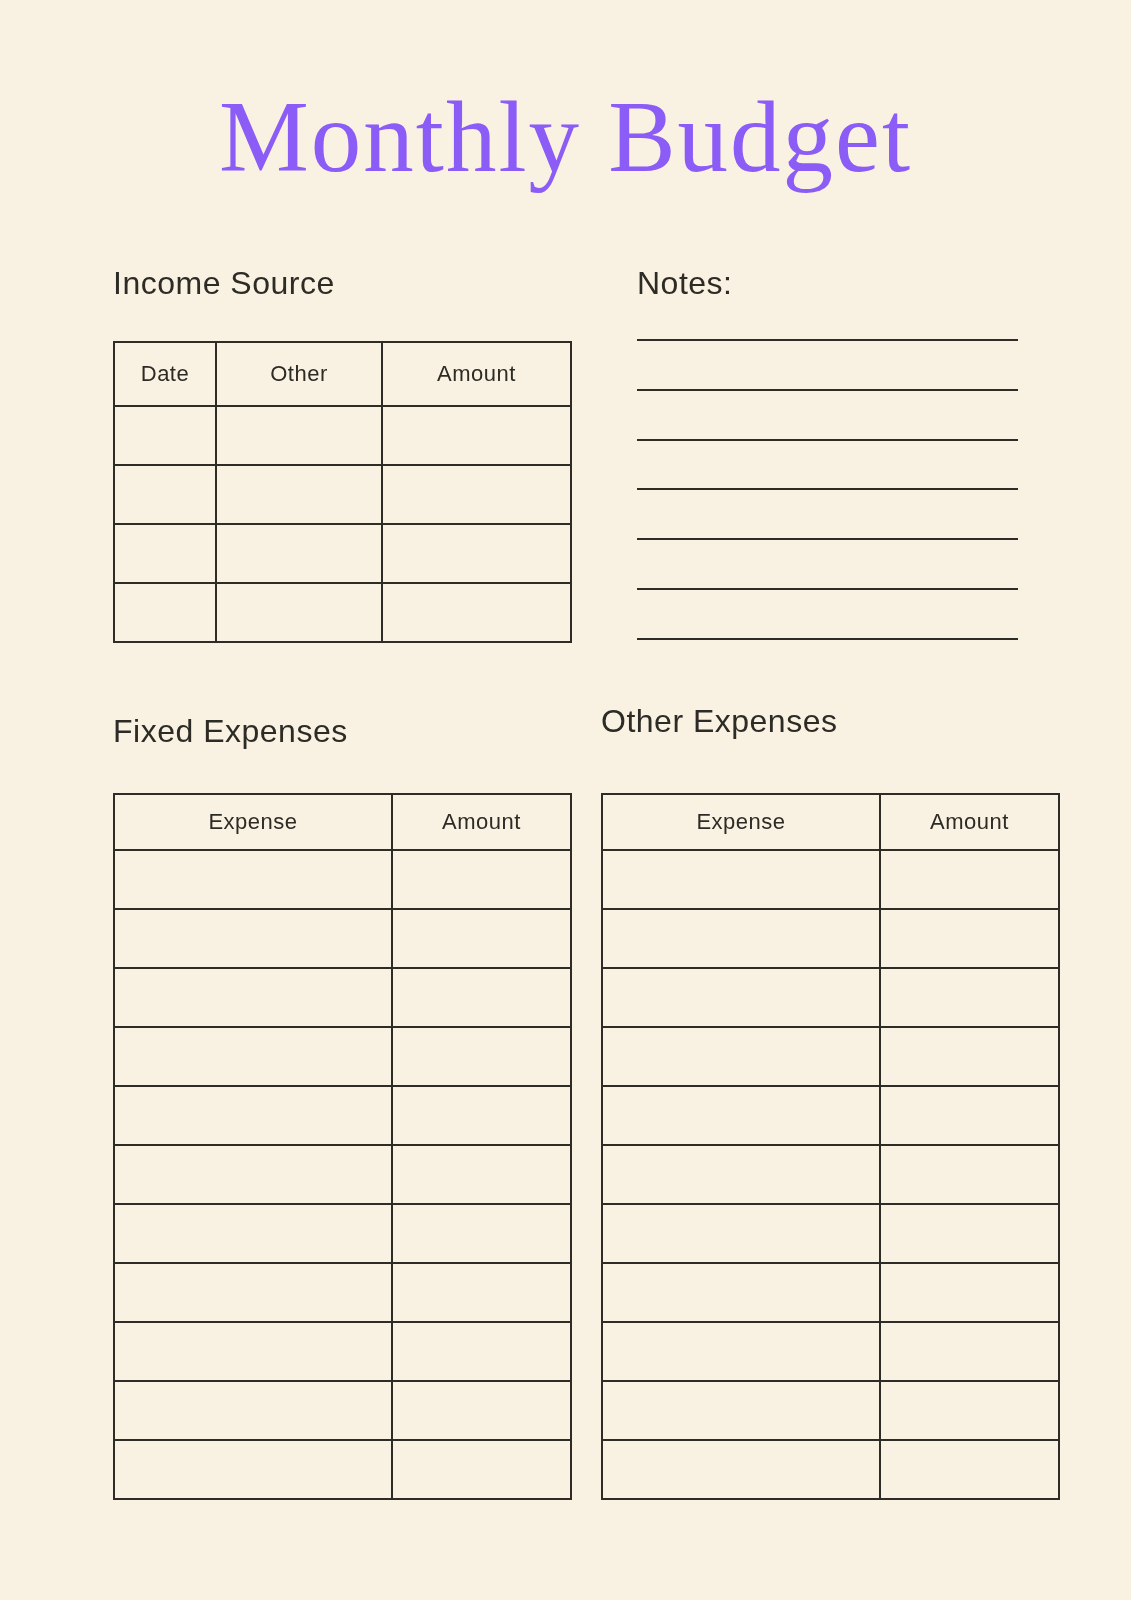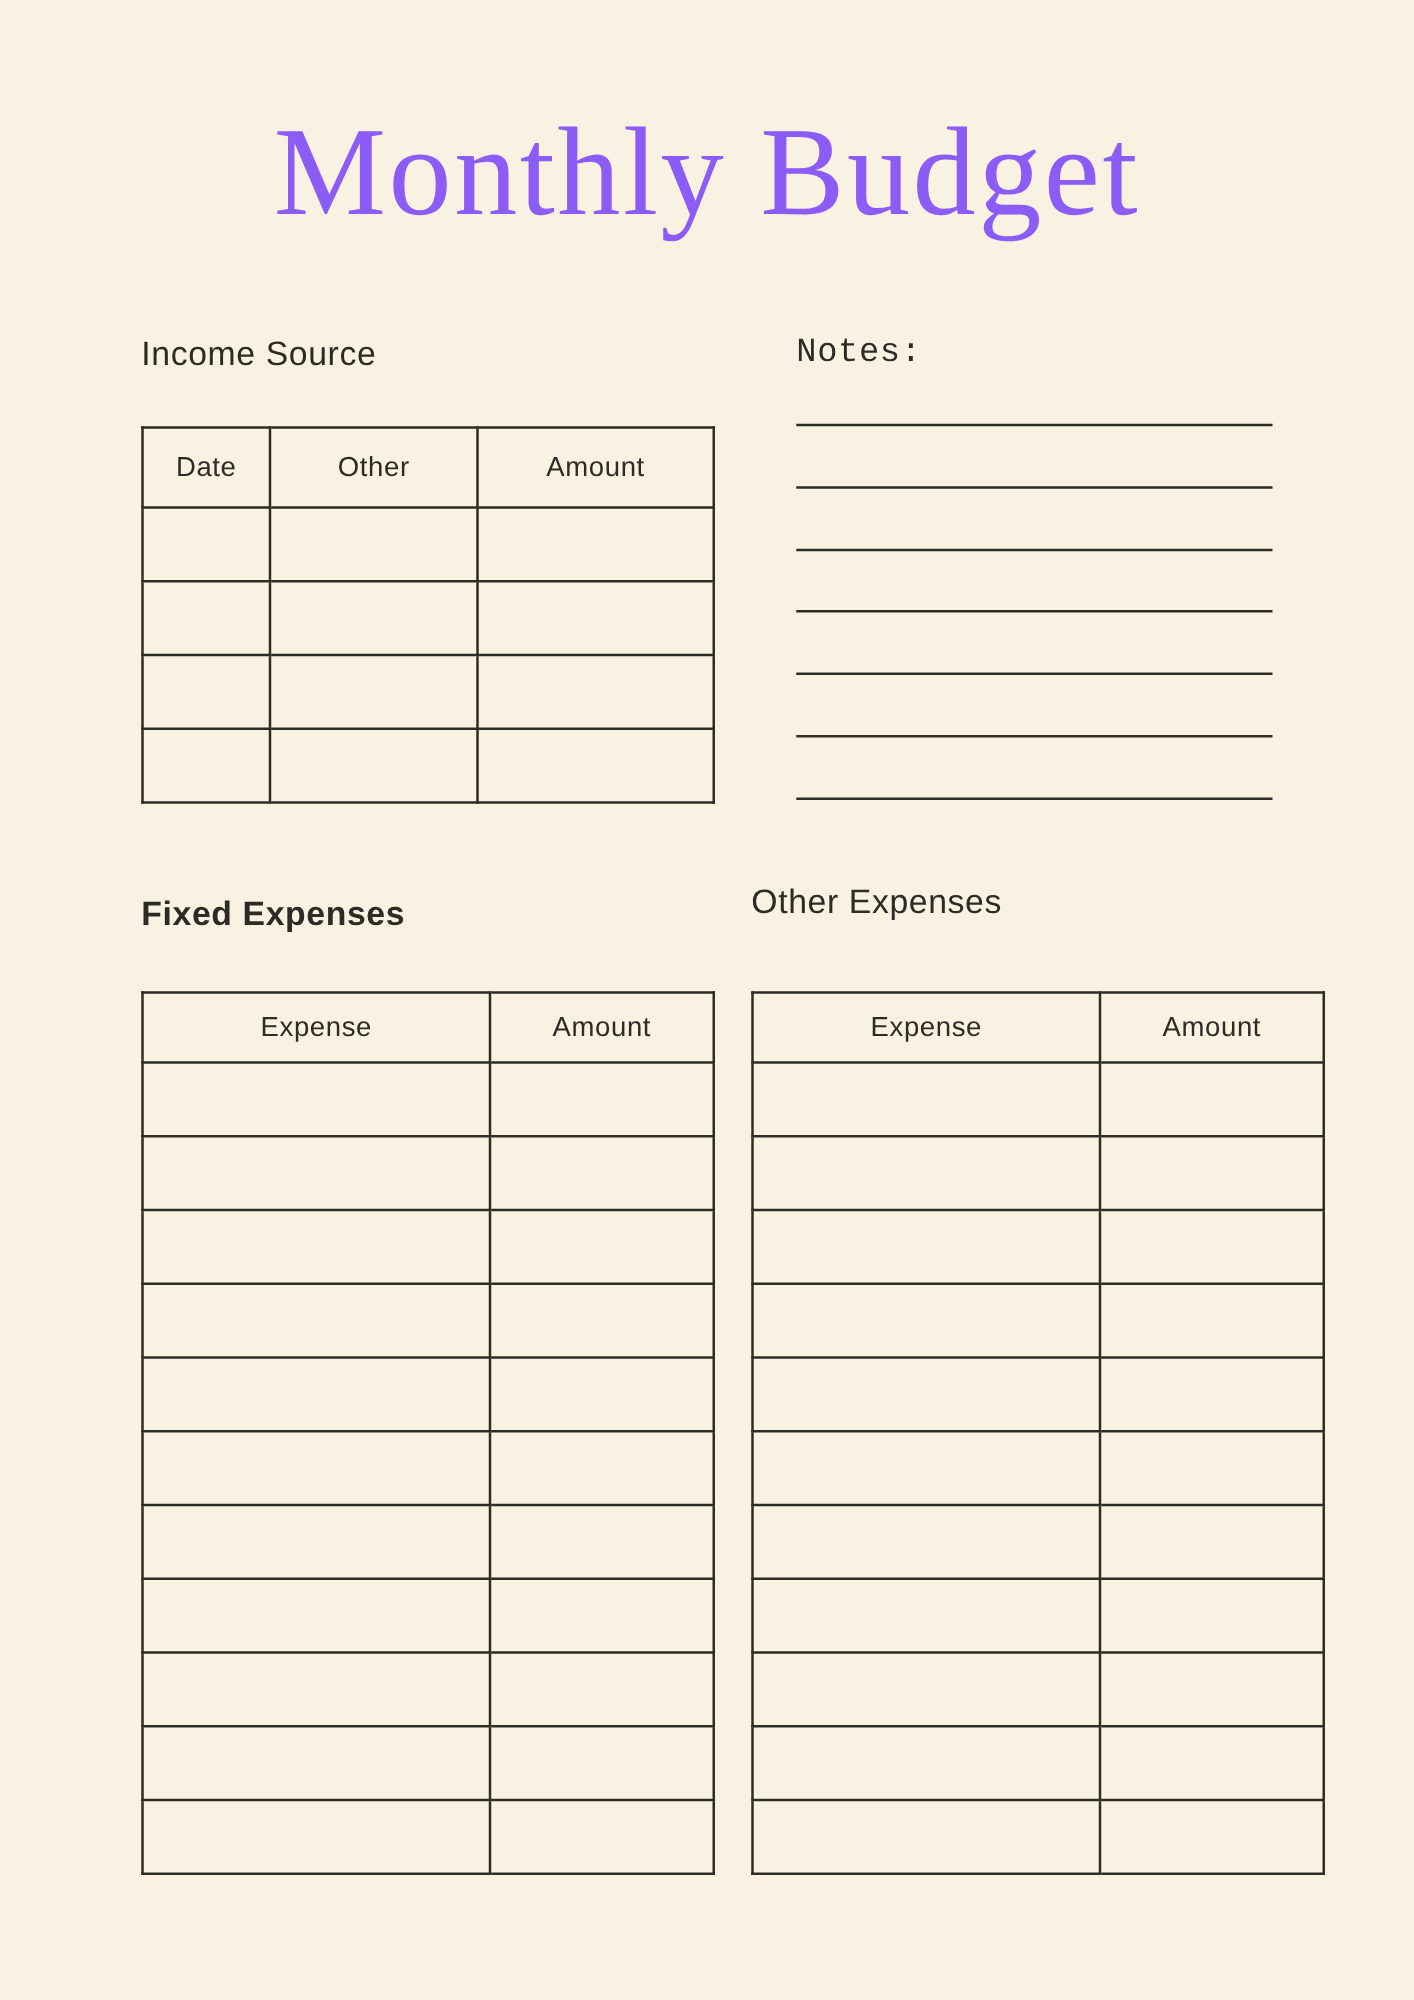--- a/index.html
+++ b/index.html
@@ -29,29 +29,29 @@
     font-weight: 400;
     font-size: 101px;
     line-height: 1.1;
     letter-spacing: 2px;
     color: #8b5cf6;
     margin: 0;
   }
   .section-heading {
     position: absolute;
     margin: 0;
-    font-size: 27px;
+    font-size: 32px;
     line-height: 34px;
     font-weight: 500;
     letter-spacing: 0.5px;
     color: #2d2b26;
   }
   #income-heading  { left: 113px; top: 266px; }
-  #notes-heading   { left: 637px; top: 266px; font-family: Liberation Mono, monospace; }
-  #fixed-heading   { left: 113px; top: 714px; font-weight: bold; }
+  #notes-heading   { left: 637px; top: 266px; }
+  #fixed-heading   { left: 113px; top: 714px; }
   #other-heading   { left: 601px; top: 704px; }
 
   table.budget-table {
     position: absolute;
     border-collapse: collapse;
     table-layout: fixed;
     background: transparent;
   }
   table.budget-table th,
   table.budget-table td {

